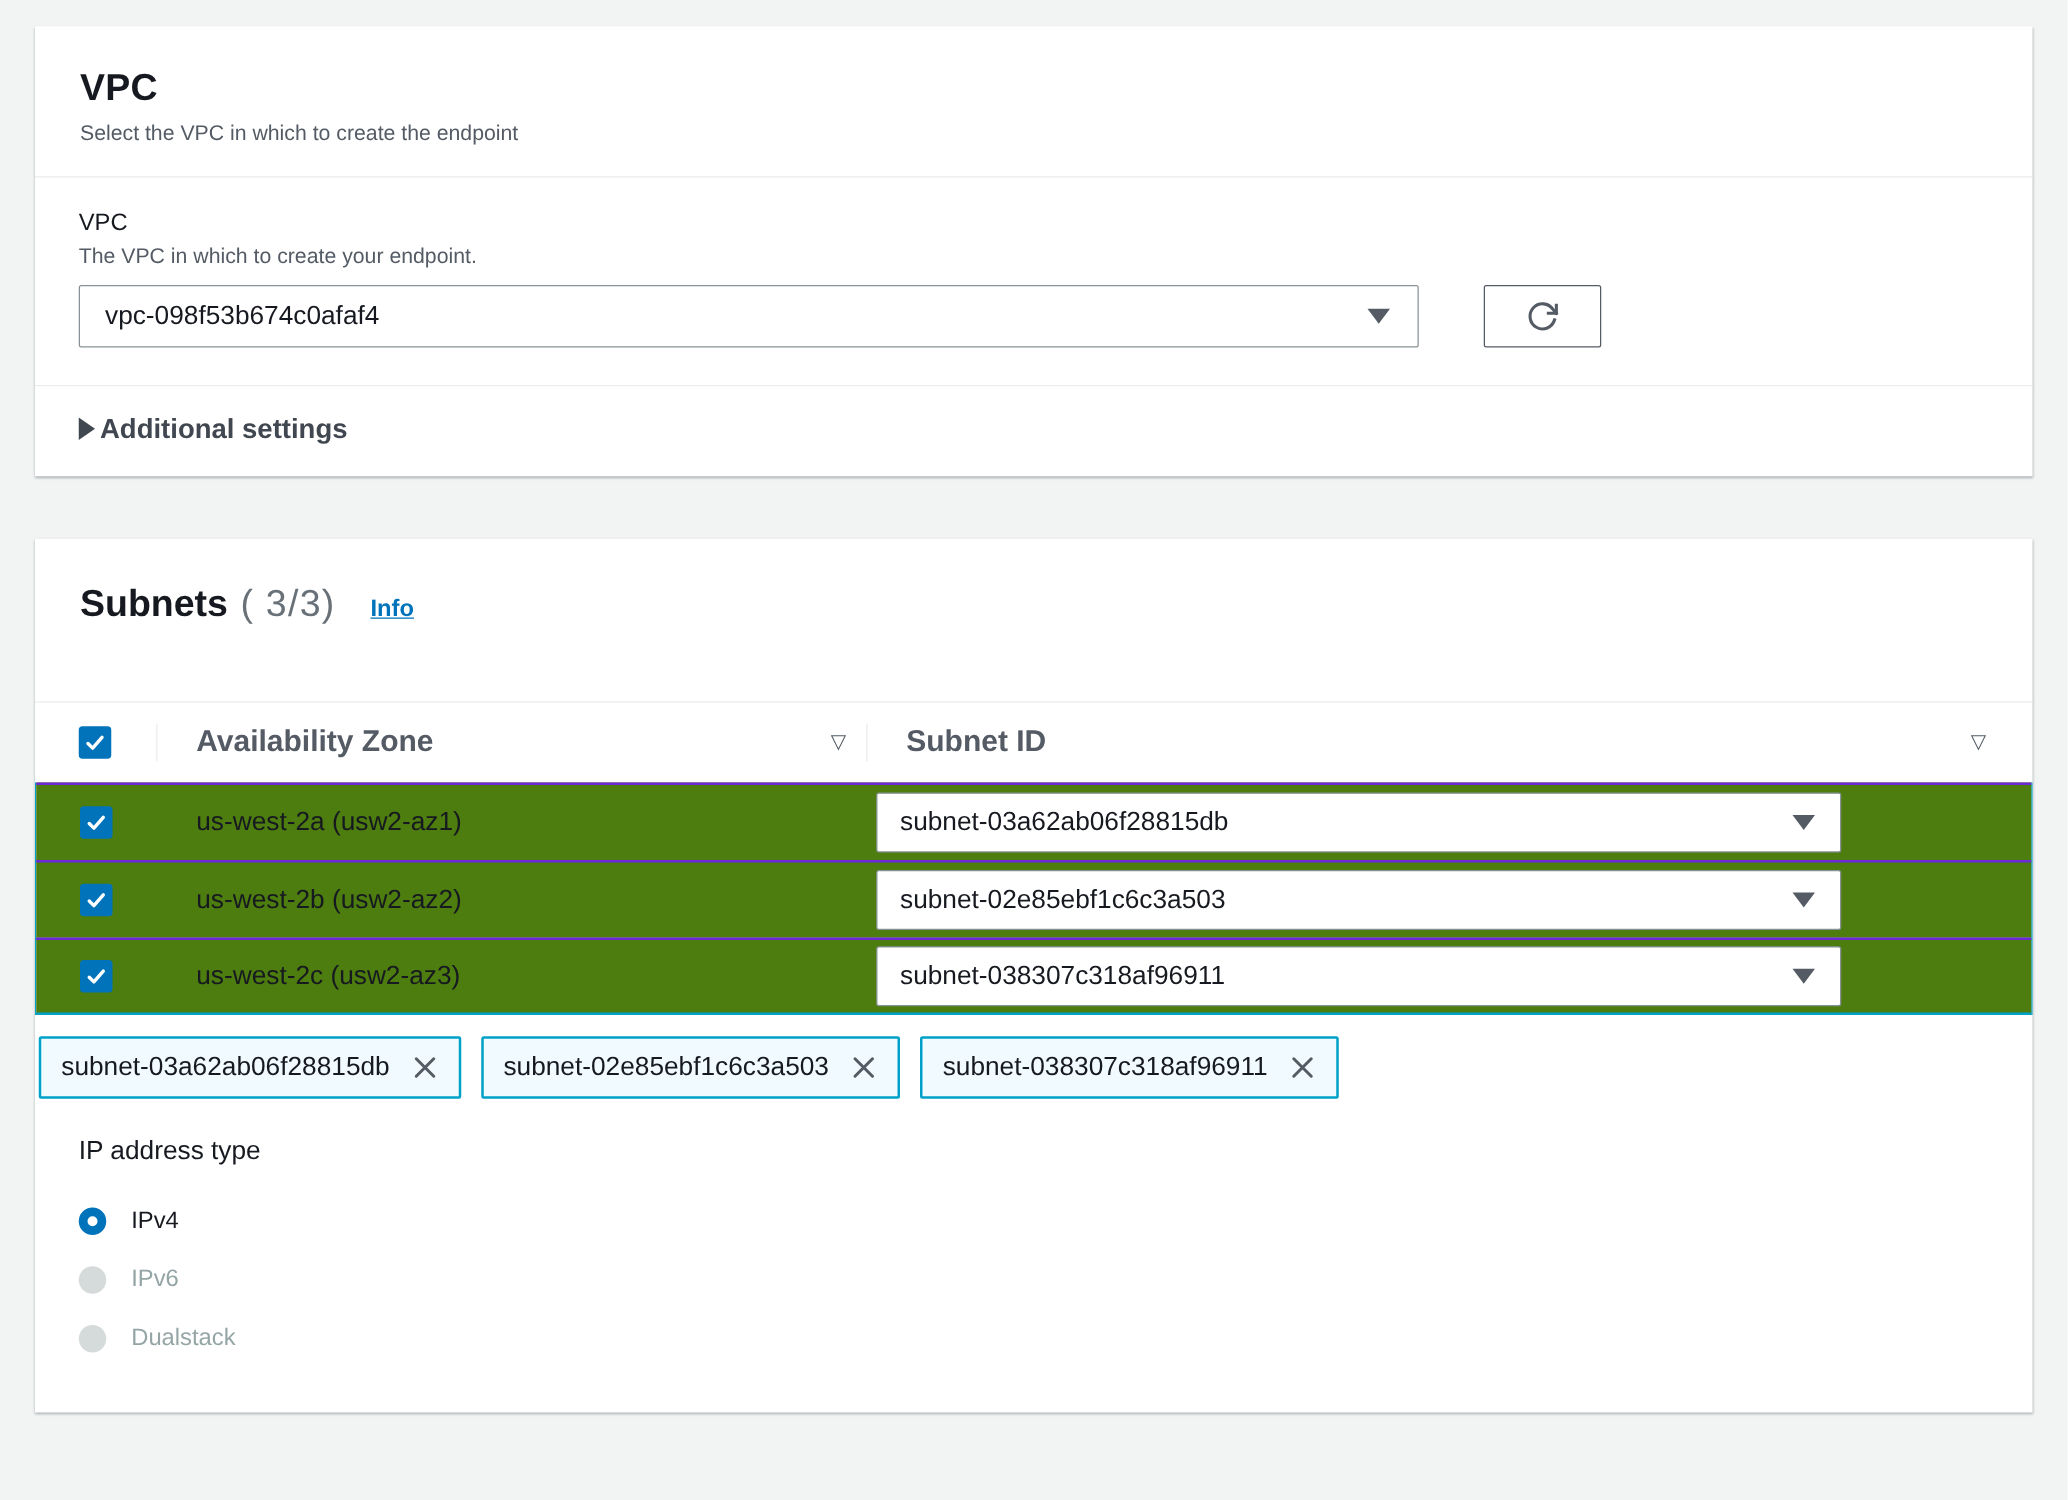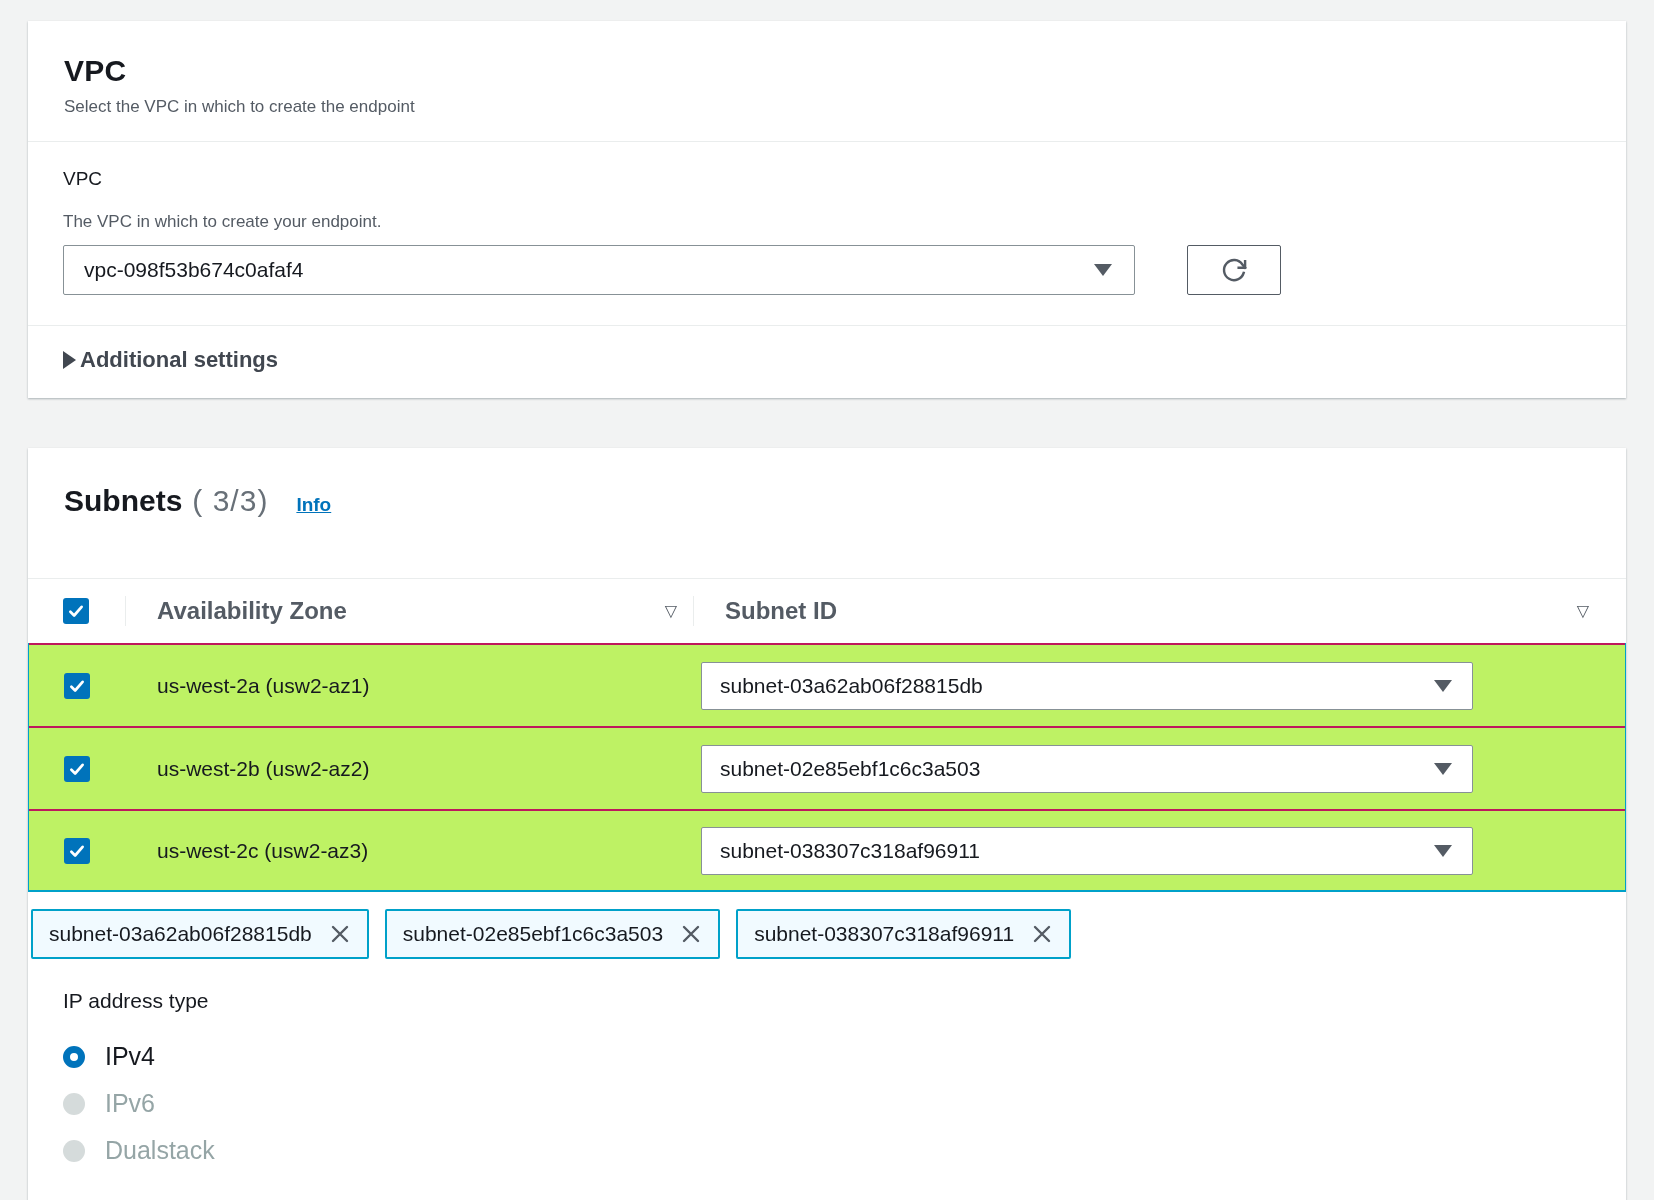--- a/index.html
+++ b/index.html
@@ -19,21 +19,21 @@
   .card1 { margin-top: 21px; }
   .card2 { margin-top: 50px; }
 
   
   .card-header { padding: 33px 36px 24px 36px; }
   .card-title { font-size: 30px; font-weight: 700; color: #16191f; letter-spacing: 0.2px; }
   .card-subtitle { font-size: 17px; color: #545b64; margin-top: 9px; }
   .hdiv { border-top: 1px solid #eaeded; }
   .card-body { padding: 26px 36px 30px 35px; }
   .field-label { font-size: 19px; color: #16191f; }
-  .field-desc { font-size: 17px; color: #545b64; margin-top: 22px; }
+  .field-desc { font-size: 17px; color: #545b64; margin-top: 5px; }
   .select-row { display: flex; align-items: center; gap: 52px; margin-top: 13px; }
   .select-box {
     width: 1072px; height: 50px;
     background: #fff;
     border: 1px solid #879196; border-radius: 2px;
     display: flex; align-items: center; justify-content: space-between;
     padding: 0 22px 0 20px;
     font-size: 21px; color: #16191f;
     cursor: pointer;
   }
@@ -84,22 +84,22 @@
 
   .checkbox {
     width: 26px; height: 26px;
     background: #0073bb; border-radius: 3px;
     display: flex; align-items: center; justify-content: center;
     cursor: pointer;
   }
 
   .rows-wrap { border-left: 1px solid #00a1c9; border-right: 1px solid #00a1c9; }
   .trow {
-    height: 83px; background: #bef264;
-    border-top: 2px solid #be185d;
+    height: 62px; background: #4d7c0f;
+    border-top: 2px solid #6d28d9;
     display: flex; align-items: center;
   }
   .rows-wrap .trow:last-child { border-bottom: 2px solid #00a1c9; }
   .row-az { font-size: 21px; color: #16191f; padding-left: 31px; width: 567px; }
   .row-cell-subnet { flex: 1; padding-left: 8px; }
   .row-select {
     width: 772px; height: 48px;
     background: #fff; border: 1px solid #879196; border-radius: 2px;
     display: flex; align-items: center; justify-content: space-between;
     padding: 0 20px 0 18px;
@@ -118,21 +118,21 @@
   }
   .chip-x { display: flex; align-items: center; cursor: pointer; }
 
   .ip-section { padding: 30px 36px 0 35px; }
   .ip-label { font-size: 21px; color: #16191f; }
   .radio-group { margin-top: 20px; }
   .radio-row { display: flex; align-items: center; gap: 20px; height: 47px; }
   .radio { width: 22px; height: 22px; border-radius: 50%; flex: none; }
   .radio.selected { background: #ffffff; border: 7px solid #0073bb; cursor: default; }
   .radio.disabled { background: #d5dbdb; border: none; }
-  .radio-label { font-size: 25px; }
+  .radio-label { font-size: 19px; }
   .radio-label.active { color: #16191f; }
   .radio-label.muted { color: #95a5a6; }
   .card2-pad-bottom { height: 36px; }
 </style>
 </head>
 <body>
 
 <section class="card card1">
   <div class="card-header">
     <div class="card-title">VPC</div>

